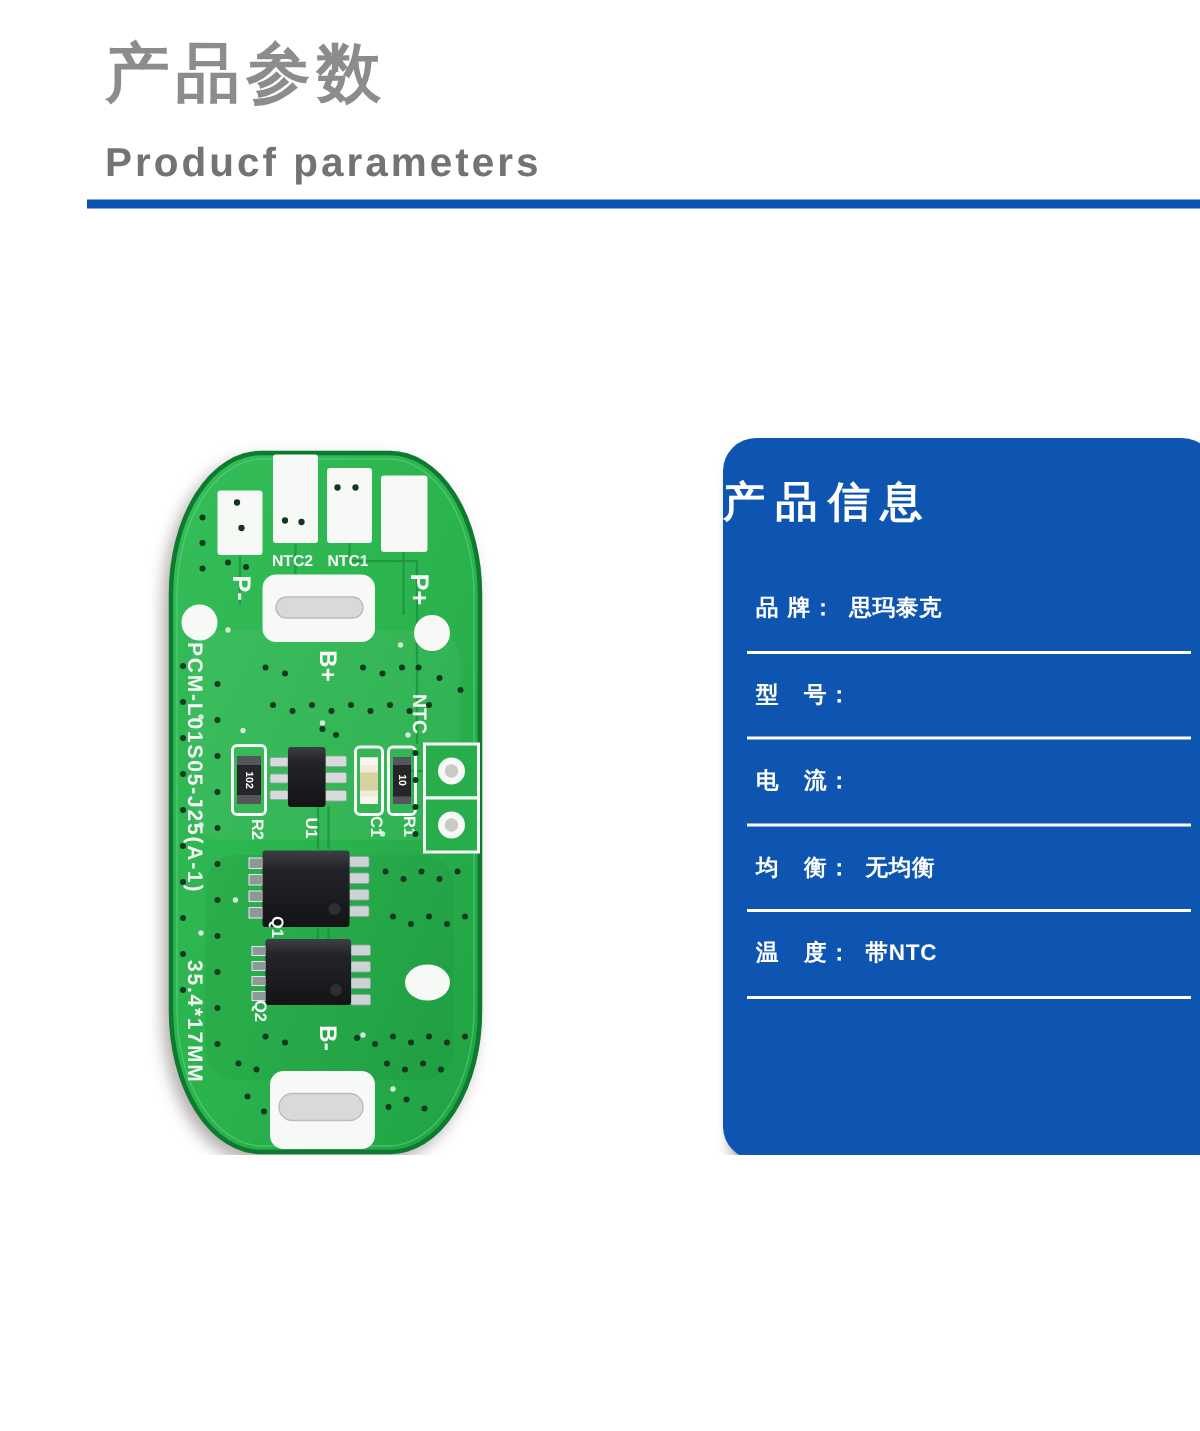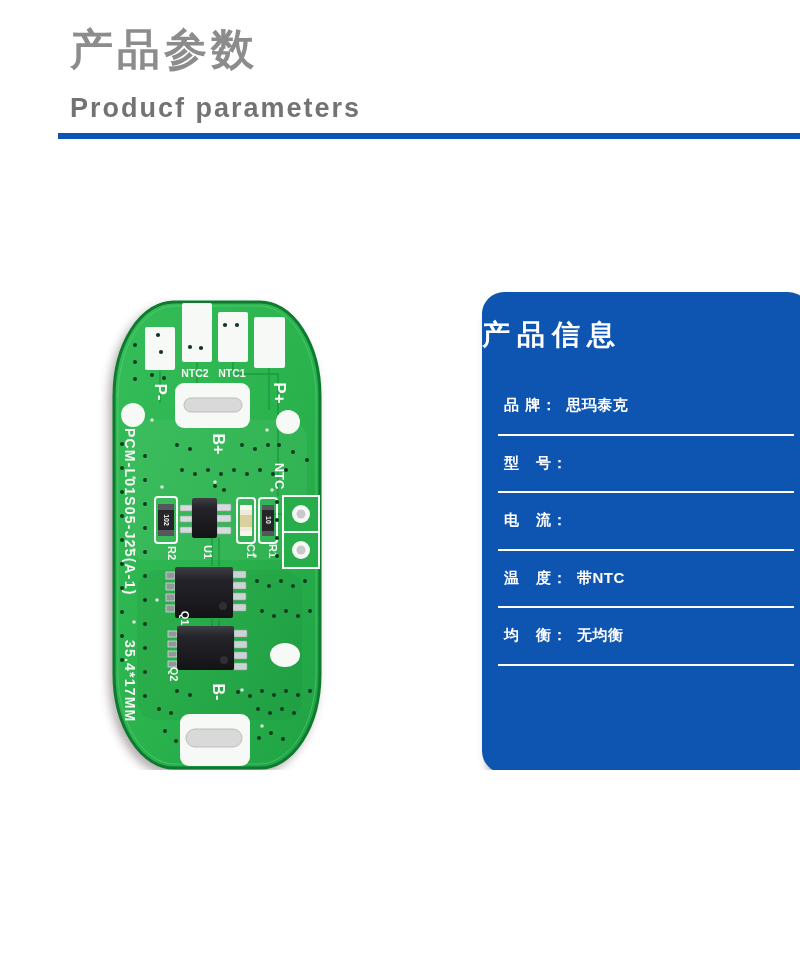--- a/index.html
+++ b/index.html
@@ -298,23 +298,23 @@
         <span class="lab">品 牌：</span>
         <span class="val">思玛泰克</span>
       </div>
       <div class="row">
         <span class="lab">型　号：</span>
       </div>
       <div class="row">
         <span class="lab">电　流：</span>
       </div>
       <div class="row">
+        <span class="lab">均　衡：</span>
+        <span class="val">无均衡</span>
+      </div>
+      <div class="row">
         <span class="lab">温　度：</span>
         <span class="val">带NTC</span>
       </div>
-      <div class="row">
-        <span class="lab">均　衡：</span>
-        <span class="val">无均衡</span>
-      </div>
     </div>
   </aside>
 
 </div>
 
 </body></html>

